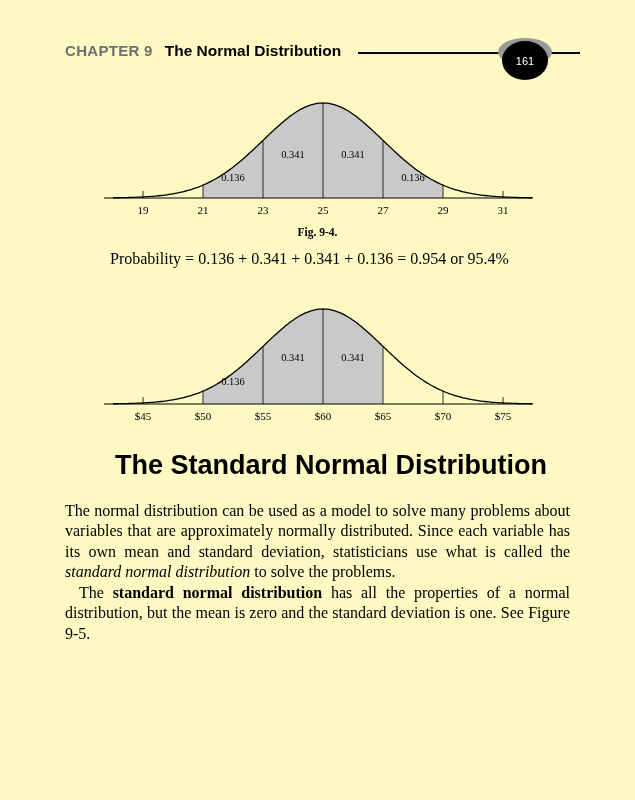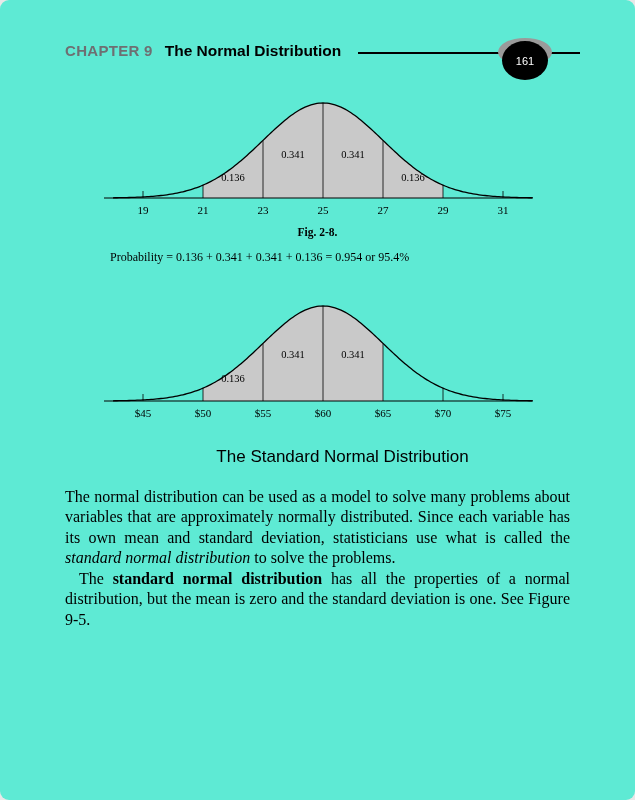--- a/index.html
+++ b/index.html
@@ -1,20 +1,20 @@
 <!DOCTYPE html>
 <html><head>
 <meta charset="utf-8">
 <style>
   * { margin:0; padding:0; box-sizing:border-box; }
   html,body { background:#e8e8e8; }
   body { font-family:"Liberation Serif", serif; color:#000; }
   .page {
-    width:635px; height:800px; background:#5eead4; margin:0 auto;
-    position:relative; padding:42px 65px 20px 65px; overflow:hidden;border-radius:9px;
+    width:635px; height:800px; background:#fef9c3; margin:0 auto;
+    position:relative; padding:42px 65px 20px 65px; overflow:hidden;
   }
 
   
   .header { position:relative; height:28px; margin-bottom:16px; }
   .chapter-label {
     font-family:"Liberation Sans", sans-serif; font-weight:bold;
     font-size:15px; color:#6e6f72; letter-spacing:0.3px;
   }
   .chapter-title {
     font-family:"Liberation Sans", sans-serif; font-weight:bold;
@@ -37,26 +37,26 @@
   }
 
   
   .item-line { margin:0 0 4px 22px; font-size:13.5px; }
   .item-num { display:inline-block; width:22px; }
 
   
   .figure-block { text-align:center; margin:2px 0 6px 0; }
   .figure-caption { font-weight:bold; font-size:11.5px; margin-top:0px; }
 
-  .probability { margin:12px 0 24px 45px; font-size:12px; }
+  .probability { margin:12px 0 24px 45px; font-size:16px; }
 
   
   .section-title {
-    font-family:"Liberation Sans", sans-serif; font-weight:normal;
-    font-size:17px; text-align:center; padding-left:50px;
+    font-family:"Liberation Sans", sans-serif; font-weight:bold;
+    font-size:27px; padding-left:50px;
     margin:18px 0 20px 0;
   }
   .para {
     font-size:16px; line-height:1.28; text-align:justify;
   }
   .para.indent { text-indent:14px; }
   .para span.italic { font-style:italic; }
   .para span.bold { font-weight:bold; }
 </style>
 </head>
@@ -91,21 +91,21 @@
         <text x="175" y="128" text-anchor="middle" font-size="11" font-family="&quot;Liberation Serif&quot;, serif">23</text>
         <text x="235" y="128" text-anchor="middle" font-size="11" font-family="&quot;Liberation Serif&quot;, serif">25</text>
         <text x="295" y="128" text-anchor="middle" font-size="11" font-family="&quot;Liberation Serif&quot;, serif">27</text>
         <text x="355" y="128" text-anchor="middle" font-size="11" font-family="&quot;Liberation Serif&quot;, serif">29</text>
         <text x="415" y="128" text-anchor="middle" font-size="11" font-family="&quot;Liberation Serif&quot;, serif">31</text>
         <text x="145" y="94.9" text-anchor="middle" font-size="10.5" font-family="&quot;Liberation Serif&quot;, serif">0.136</text>
         <text x="205" y="72.1" text-anchor="middle" font-size="10.5" font-family="&quot;Liberation Serif&quot;, serif">0.341</text>
         <text x="265" y="72.1" text-anchor="middle" font-size="10.5" font-family="&quot;Liberation Serif&quot;, serif">0.341</text>
         <text x="325" y="94.9" text-anchor="middle" font-size="10.5" font-family="&quot;Liberation Serif&quot;, serif">0.136</text>
       </svg>
-    <div class="figure-caption">Fig. 2-8.</div>
+    <div class="figure-caption">Fig. 9-4.</div>
   </div>
 
   <div class="probability">Probability = 0.136 + 0.341 + 0.341 + 0.136 = 0.954 or 95.4%</div>
 
 
   <div class="figure-block">
     <svg width="460" height="136" xmlns="http://www.w3.org/2000/svg" viewBox="0 0 460 136">
         <path d="M 115 112 L 115.0 99.14 L 117.0 98.26 L 119.0 97.34 L 121.0 96.37 L 123.0 95.36 L 125.0 94.30 L 127.0 93.20 L 129.0 92.05 L 131.0 90.85 L 133.0 89.60 L 135.0 88.31 L 137.0 86.97 L 139.0 85.59 L 141.0 84.15 L 143.0 82.68 L 145.0 81.16 L 147.0 79.59 L 149.0 77.99 L 151.0 76.35 L 153.0 74.66 L 155.0 72.94 L 157.0 71.19 L 159.0 69.41 L 161.0 67.60 L 163.0 65.76 L 165.0 63.90 L 167.0 62.02 L 169.0 60.12 L 171.0 58.22 L 173.0 56.30 L 175.0 54.38 L 177.0 52.46 L 179.0 50.54 L 181.0 48.64 L 183.0 46.74 L 185.0 44.87 L 187.0 43.02 L 189.0 41.19 L 191.0 39.40 L 193.0 37.64 L 195.0 35.93 L 197.0 34.26 L 199.0 32.65 L 201.0 31.09 L 203.0 29.59 L 205.0 28.16 L 207.0 26.80 L 209.0 25.51 L 211.0 24.30 L 213.0 23.18 L 215.0 22.13 L 217.0 21.18 L 219.0 20.32 L 221.0 19.55 L 223.0 18.88 L 225.0 18.31 L 227.0 17.84 L 229.0 17.47 L 231.0 17.21 L 233.0 17.05 L 235.0 17.00 L 237.0 17.05 L 239.0 17.21 L 241.0 17.47 L 243.0 17.84 L 245.0 18.31 L 247.0 18.88 L 249.0 19.55 L 251.0 20.32 L 253.0 21.18 L 255.0 22.13 L 257.0 23.18 L 259.0 24.30 L 261.0 25.51 L 263.0 26.80 L 265.0 28.16 L 267.0 29.59 L 269.0 31.09 L 271.0 32.65 L 273.0 34.26 L 275.0 35.93 L 277.0 37.64 L 279.0 39.40 L 281.0 41.19 L 283.0 43.02 L 285.0 44.87 L 287.0 46.74 L 289.0 48.64 L 291.0 50.54 L 293.0 52.46 L 295.0 54.38 L 295 54.38 L 295 112 Z" fill="#c9c9c9"></path>
         <path d="M 25 111.79 L 27 111.77 L 29 111.74 L 31 111.71 L 33 111.67 L 35 111.63 L 37 111.59 L 39 111.54 L 41 111.49 L 43 111.43 L 45 111.37 L 47 111.30 L 49 111.22 L 51 111.14 L 53 111.05 L 55 110.94 L 57 110.83 L 59 110.71 L 61 110.58 L 63 110.44 L 65 110.28 L 67 110.12 L 69 109.93 L 71 109.73 L 73 109.52 L 75 109.29 L 77 109.04 L 79 108.77 L 81 108.47 L 83 108.16 L 85 107.83 L 87 107.47 L 89 107.08 L 91 106.67 L 93 106.23 L 95 105.76 L 97 105.25 L 99 104.72 L 101 104.15 L 103 103.55 L 105 102.91 L 107 102.24 L 109 101.53 L 111 100.77 L 113 99.98 L 115 99.14 L 117 98.26 L 119 97.34 L 121 96.37 L 123 95.36 L 125 94.30 L 127 93.20 L 129 92.05 L 131 90.85 L 133 89.60 L 135 88.31 L 137 86.97 L 139 85.59 L 141 84.15 L 143 82.68 L 145 81.16 L 147 79.59 L 149 77.99 L 151 76.35 L 153 74.66 L 155 72.94 L 157 71.19 L 159 69.41 L 161 67.60 L 163 65.76 L 165 63.90 L 167 62.02 L 169 60.12 L 171 58.22 L 173 56.30 L 175 54.38 L 177 52.46 L 179 50.54 L 181 48.64 L 183 46.74 L 185 44.87 L 187 43.02 L 189 41.19 L 191 39.40 L 193 37.64 L 195 35.93 L 197 34.26 L 199 32.65 L 201 31.09 L 203 29.59 L 205 28.16 L 207 26.80 L 209 25.51 L 211 24.30 L 213 23.18 L 215 22.13 L 217 21.18 L 219 20.32 L 221 19.55 L 223 18.88 L 225 18.31 L 227 17.84 L 229 17.47 L 231 17.21 L 233 17.05 L 235 17.00 L 237 17.05 L 239 17.21 L 241 17.47 L 243 17.84 L 245 18.31 L 247 18.88 L 249 19.55 L 251 20.32 L 253 21.18 L 255 22.13 L 257 23.18 L 259 24.30 L 261 25.51 L 263 26.80 L 265 28.16 L 267 29.59 L 269 31.09 L 271 32.65 L 273 34.26 L 275 35.93 L 277 37.64 L 279 39.40 L 281 41.19 L 283 43.02 L 285 44.87 L 287 46.74 L 289 48.64 L 291 50.54 L 293 52.46 L 295 54.38 L 297 56.30 L 299 58.22 L 301 60.12 L 303 62.02 L 305 63.90 L 307 65.76 L 309 67.60 L 311 69.41 L 313 71.19 L 315 72.94 L 317 74.66 L 319 76.35 L 321 77.99 L 323 79.59 L 325 81.16 L 327 82.68 L 329 84.15 L 331 85.59 L 333 86.97 L 335 88.31 L 337 89.60 L 339 90.85 L 341 92.05 L 343 93.20 L 345 94.30 L 347 95.36 L 349 96.37 L 351 97.34 L 353 98.26 L 355 99.14 L 357 99.98 L 359 100.77 L 361 101.53 L 363 102.24 L 365 102.91 L 367 103.55 L 369 104.15 L 371 104.72 L 373 105.25 L 375 105.76 L 377 106.23 L 379 106.67 L 381 107.08 L 383 107.47 L 385 107.83 L 387 108.16 L 389 108.47 L 391 108.77 L 393 109.04 L 395 109.29 L 397 109.52 L 399 109.73 L 401 109.93 L 403 110.12 L 405 110.28 L 407 110.44 L 409 110.58 L 411 110.71 L 413 110.83 L 415 110.94 L 417 111.05 L 419 111.14 L 421 111.22 L 423 111.30 L 425 111.37 L 427 111.43 L 429 111.49 L 431 111.54 L 433 111.59 L 435 111.63 L 437 111.67 L 439 111.71 L 441 111.74 L 443 111.77 L 445 111.79" fill="none" stroke="#000" stroke-width="1.3"></path>
         <line x1="16" y1="112" x2="444" y2="112" stroke="#000" stroke-width="1"></line>

